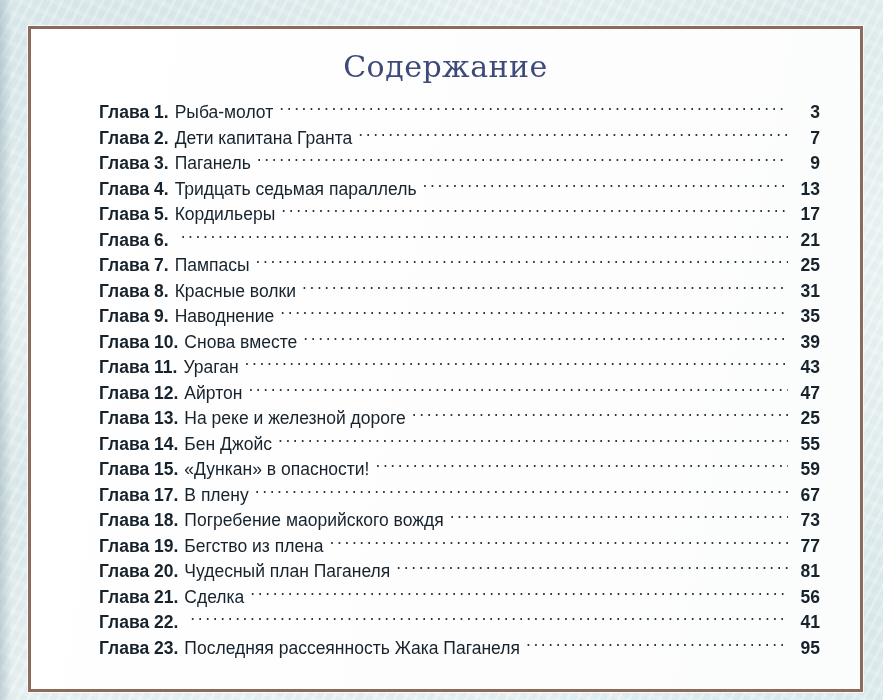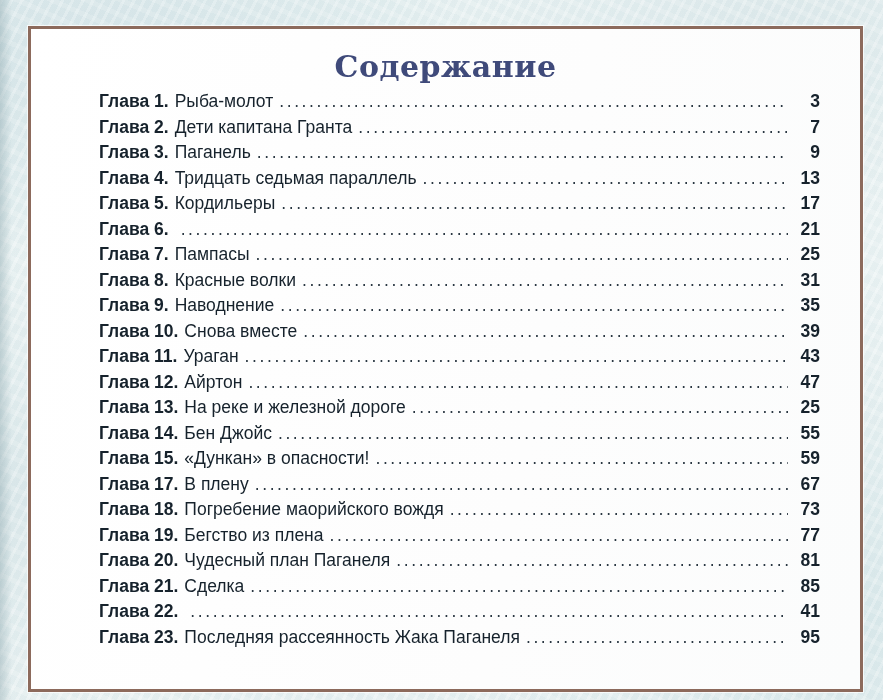--- a/index.html
+++ b/index.html
@@ -55,35 +55,35 @@
     background:
       linear-gradient(100deg, #ffffff 0%, #fdfdfd 60%, #fbfcfc 100%);
     overflow: hidden;
   }
 
   .toc-title {
     text-align: center;
     color: #3f4a7a;
     font-family: "DejaVu Serif", serif;
     font-size: 30px;
-    font-weight: 700;
+    font-weight: 400;
     letter-spacing: 0.5px;
-    margin: 20px 0 5px 0;
+    margin: 20px 0 16px 0;
     text-shadow: 0 1px 0 rgba(255,255,255,0.6);
   }
 
   .toc-list {
     margin: 0;
     padding: 0 40px 0 68px;
     list-style: none;
   }
 
   .toc-row {
     display: flex;
-    align-items: flex-end;
+    align-items: flex-start;
     font-size: 17.5px;
     color: #1f2d3a;
     line-height: 25.5px;
     white-space: nowrap;
   }
   .toc-chapter {
     font-weight: 700;
     color: #16222c;
     margin-right: 6px;
   }
@@ -247,21 +247,21 @@
           <li class="toc-row">
             <span class="toc-chapter">Глава 20.</span>
             <span class="toc-name">Чудесный  план  Паганеля</span>
             <span class="toc-leader"></span>
             <span class="toc-page">81</span>
           </li>
           <li class="toc-row">
             <span class="toc-chapter">Глава 21.</span>
             <span class="toc-name">Сделка</span>
             <span class="toc-leader"></span>
-            <span class="toc-page">85</span>
+            <span class="toc-page">56</span>
           </li>
           <li class="toc-row">
             <span class="toc-chapter">Глава 22.</span>
             <span class="toc-leader"></span>
             <span class="toc-page">41</span>
           </li>
           <li class="toc-row">
             <span class="toc-chapter">Глава 23.</span>
             <span class="toc-name">Последняя рассеянность Жака Паганеля</span>
             <span class="toc-leader"></span>

